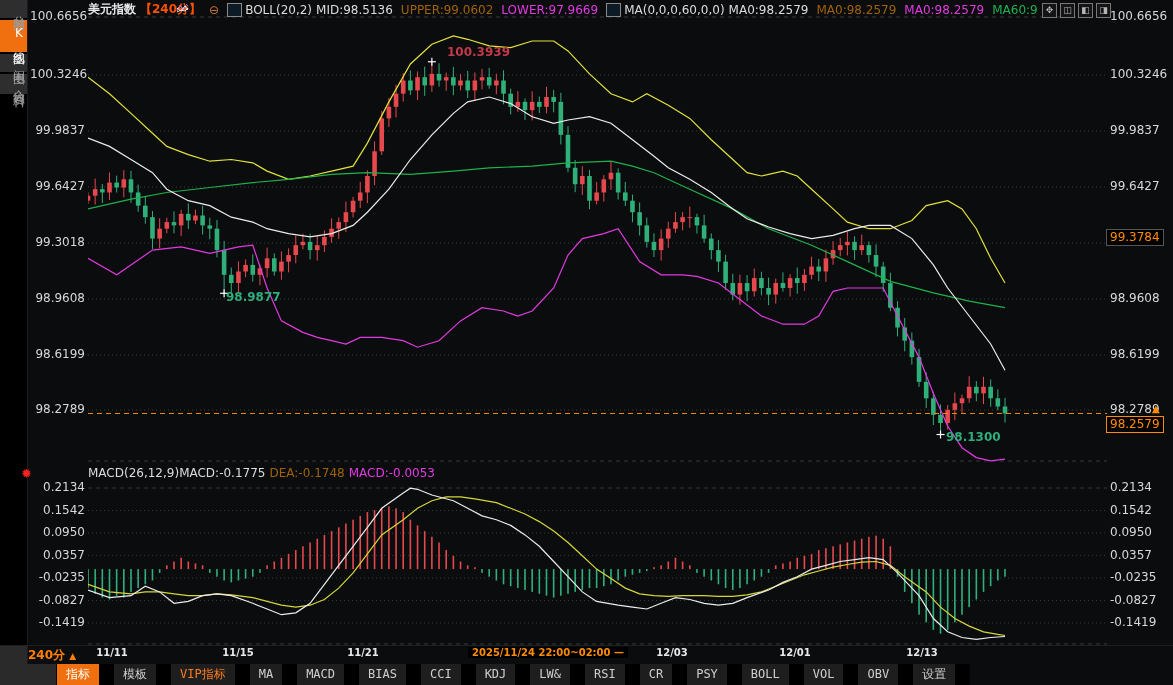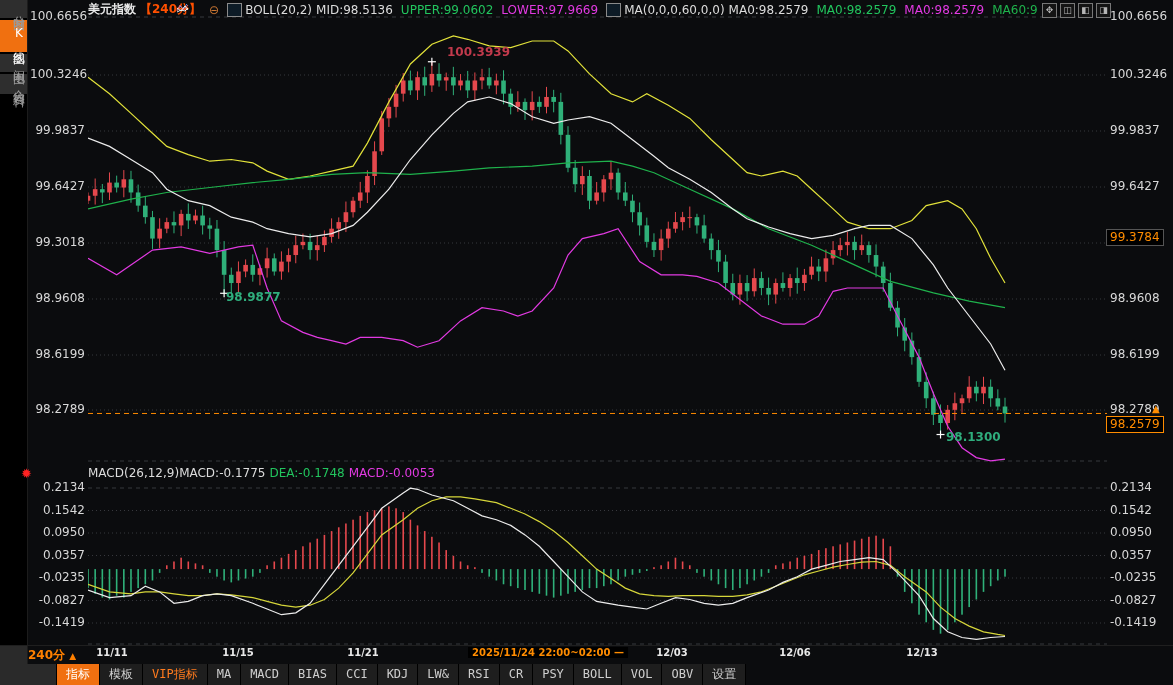--- a/index.html
+++ b/index.html
@@ -9,21 +9,21 @@
   
   .sidebar{position:absolute;left:0;top:0;width:27px;height:685px;background:#000;border-right:1px solid #1c1c1c;}
   .side-item{width:27px;margin-bottom:2px;padding:6px 0;background:#2e2e2e;color:#9a9a9a;
              font-size:12px;text-align:center;writing-mode:vertical-rl;text-orientation:upright;
              letter-spacing:2px;cursor:pointer;}
   .side-item.active{background:#f07010;color:#fff;}
   .side-corner{position:absolute;left:0;top:646px;width:27px;height:39px;background:#2a2a2a;}
   
   .hdr{position:absolute;left:88px;top:2px;height:15px;display:flex;align-items:center;gap:8px;
        font-size:12px;white-space:nowrap;z-index:5;}
-  .w{color:#dcdcdc;} .yel{color:#22c55e;} .mag{color:#e23ae2;} .grn{color:#1fb24c;}
+  .w{color:#dcdcdc;} .yel{color:#a16207;} .mag{color:#e23ae2;} .grn{color:#1fb24c;}
   .period{color:#ff5000;font-weight:bold;}
   .title{color:#e8e8e8;font-weight:bold;}
   .circ{color:#cc7733;font-size:12px;}
   .chip{width:13px;height:12px;border:1px solid #8a8a8a;background:#0d1b26;display:inline-block;}
   .winicons{position:absolute;left:1042px;top:3px;display:flex;gap:3px;z-index:6;}
   .winicon{width:13px;height:13px;border:1px solid #777;color:#b5b5b5;font-size:9px;line-height:12px;
            text-align:center;background:#141414;cursor:pointer;}
   
   .tick{position:absolute;font-size:12px;color:#d8d8d8;}
   .axisL{position:absolute;left:30px;top:0;width:55px;height:662px;}
@@ -39,21 +39,21 @@
   
   .anno{position:absolute;font-size:12px;font-weight:bold;z-index:4;}
   
   .xrow{position:absolute;left:0;top:645px;width:1173px;height:18px;border-top:1px solid #1f1f1f;}
   .xtick{position:absolute;top:1px;transform:translateX(-50%);font-size:10px;font-weight:bold;color:#e8e8e8;white-space:nowrap;}
   .xtick.hl{color:#ff8c00;background:#000;padding:0 4px;}
   .xperiod{position:absolute;left:28px;top:1px;color:#ff8000;font-weight:bold;font-size:12px;cursor:pointer;}
   
   .toolbar{position:absolute;left:27px;top:664px;height:21px;display:flex;align-items:stretch;background:#000;}
   .tb-spacer{width:29px;background:#2a2a2a;margin-right:1px;}
-  .tab{padding:0 9px;margin-right:1px;background:#1e1e1e;color:#cfcfcf;font-size:12px;line-height:21px;
+  .tab{padding:0 9px;margin-right:15px;background:#1e1e1e;color:#cfcfcf;font-size:12px;line-height:21px;
        font-family:"DejaVu Sans Mono","Liberation Mono",monospace;cursor:pointer;white-space:nowrap;}
   .tab.active{background:#f07010;color:#fff;}
   .tab.vip{color:#ff7b1e;}
   .watermark{position:absolute;left:972px;top:622px;font-size:38px;color:#c3c8d4;letter-spacing:1px;
              font-family:"DejaVu Sans",sans-serif;z-index:3;}
   svg{position:absolute;left:88px;top:0;z-index:1;}
 </style>
 </head>
 <body>
 
@@ -580,21 +580,21 @@
   <div class="anno" style="left:226px;top:290px;color:#2fae7d">98.9877</div>
   <div class="anno" style="left:946px;top:430px;color:#2fae7d">98.1300</div>
 
   <div class="xrow" id="x-axis-row">
     <span class="xperiod"><span>240分</span> <span style="font-size:9px">▲</span></span>
   <div class="xtick" style="left: 112px;">11/11</div>
       <div class="xtick" style="left: 238px;">11/15</div>
       <div class="xtick" style="left: 363px;">11/21</div>
       <div class="xtick hl" style="left: 548px; text-align: center;">2025/11/24 22:00~02:00 —</div>
       <div class="xtick" style="left: 672px;">12/03</div>
-      <div class="xtick" style="left: 795px;">12/06</div>
+      <div class="xtick" style="left: 795px;">12/01</div>
       <div class="xtick" style="left: 922px;">12/13</div>
     </div>
 
   <div class="toolbar" id="toolbar">
     <div class="tb-spacer"></div>
   <div class="tab active">指标</div>
       <div class="tab">模板</div>
       <div class="tab vip">VIP指标</div>
       <div class="tab">MA</div>
       <div class="tab">MACD</div>

